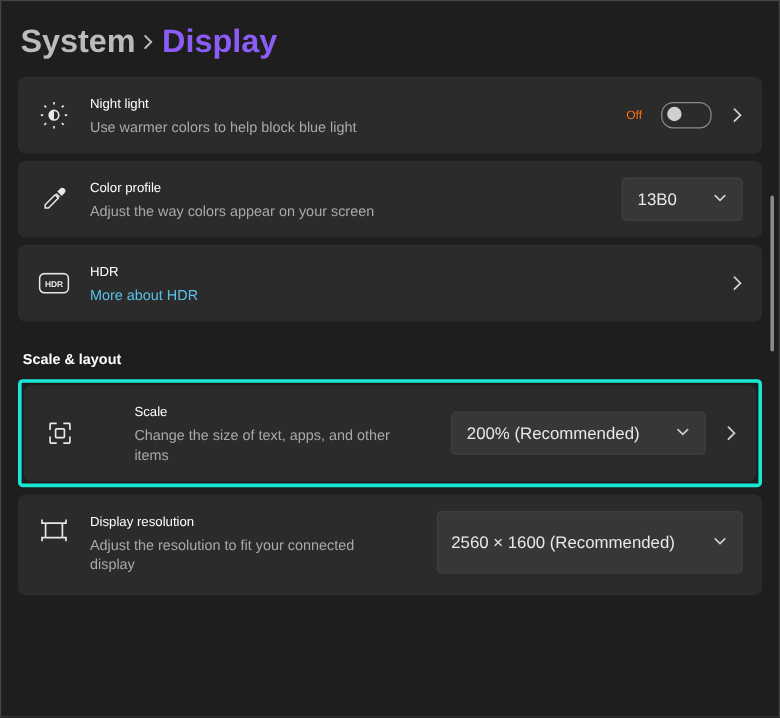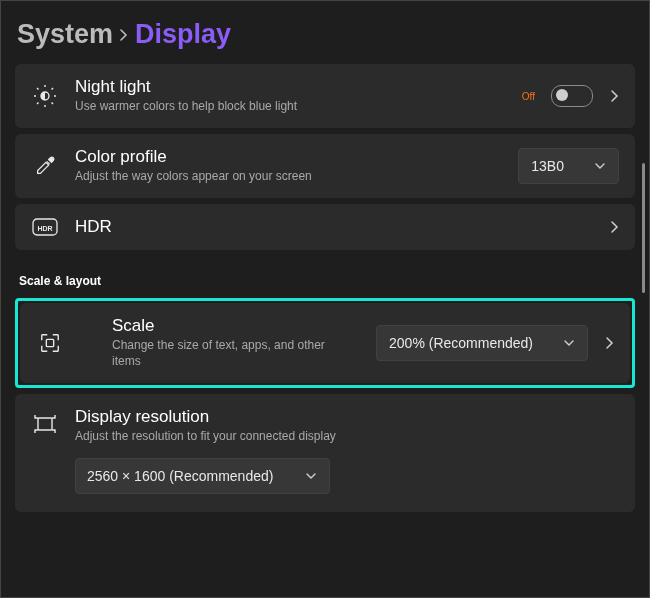--- a/index.html
+++ b/index.html
@@ -19,36 +19,36 @@
   .content{padding:12px 14px 0 14px;box-sizing:border-box;height:100%;}
   .breadcrumb{display:flex;align-items:center;gap:5px;margin:6px 0 14px 2px;}
   .crumb-parent{font-size:27px;color:#bbbbbb;font-weight:600;}
   .crumb-sep{color:#bbbbbb;}
   .crumb-sep svg{display:block;}
   .crumb-current{font-size:27px;font-weight:600;color:#8b5cf6;}
   .card{background:var(--card);border-radius:6px;padding:14px 16px;display:flex;align-items:center;gap:16px;margin-bottom:6px;}
   .icon-cell{width:28px;display:flex;align-items:center;justify-content:center;flex-shrink:0;}
   .icon-cell svg{display:block;}
   .text-cell{flex:1;min-width:0;}
-  .title{font-size:17px;color:var(--text);line-height:18px;}
+  .title{font-size:11px;color:var(--text);line-height:18px;}
   .subtitle{font-size:12px;color:var(--text-muted);line-height:16px;margin-top:2px;}
   .subtitle.link{color:#59c1e8;}
   .controls{display:flex;align-items:center;gap:16px;flex-shrink:0;}
   .off-label{font-size:10px;color:#f97316;}
   .toggle{width:40px;height:20px;border-radius:10px;border:1px solid #8a8a8a;background:transparent;position:relative;}
   .toggle::after{content:"";position:absolute;width:12px;height:12px;border-radius:50%;background:#cfcfcf;top:3px;left:4px;}
   .chevron svg{display:block;}
   .dropdown{background:var(--control);border-radius:4px;padding:8px 12px;display:flex;align-items:center;gap:30px;min-width:70px;justify-content:space-between;border:1px solid #414141;}
   .dropdown-wide{min-width:170px;}
   .dropdown-label{font-size:14px;color:#e8e8e8;}
   .section-header{font-size:12px;font-weight:600;margin:24px 0 10px 4px;}
   .highlight-box{border:3px solid var(--highlight);border-radius:4px;padding:2px;margin-bottom:6px;}
   .highlight-box .card{margin-bottom:0;gap:48px;}
   .scrollbar{position:absolute;right:4px;top:162px;width:3px;height:130px;background:#8a8a8a;border-radius:2px;}
-  .res-card{flex-direction:column;align-items:stretch;gap:14px;padding:14px 16px 18px 16px;}
+  .res-card{align-items:stretch;gap:14px;padding:14px 16px 18px 16px;}
   .res-top{display:flex;align-items:flex-start;gap:16px;}
   .res-top .icon-cell{margin-top:6px;}
   .res-drop-row{display:flex;}
   .res-drop-row .dropdown{margin-left:44px;padding-left:11px;}
 </style>
 </head>
 <body>
 
 <div class="screen">
   <div class="content">
@@ -119,20 +119,21 @@
 
     <div class="card">
       <div class="icon-cell">
         <svg width="26" height="18" viewBox="0 0 26 18" stroke="#e8e8e8" fill="none" stroke-width="1.3">
           <rect x="1" y="1" width="24" height="16" rx="4"></rect>
           <text x="13" y="12.5" fill="#e8e8e8" stroke="none" font-size="7" font-family="Arial" text-anchor="middle" font-weight="bold">HDR</text>
         </svg>
       </div>
       <div class="text-cell">
         <div class="title">HDR</div>
+        <div class="subtitle link">More about HDR</div>
       </div>
       <div class="controls">
         <span class="chevron">
           <svg width="10" height="14" viewBox="0 0 10 14">
               <path d="M3 2 L8 7 L3 12" stroke="#cfcfcf" stroke-width="1.5" fill="none" stroke-linecap="round"></path>
             </svg>
         </span>
       </div>
     </div>
 

